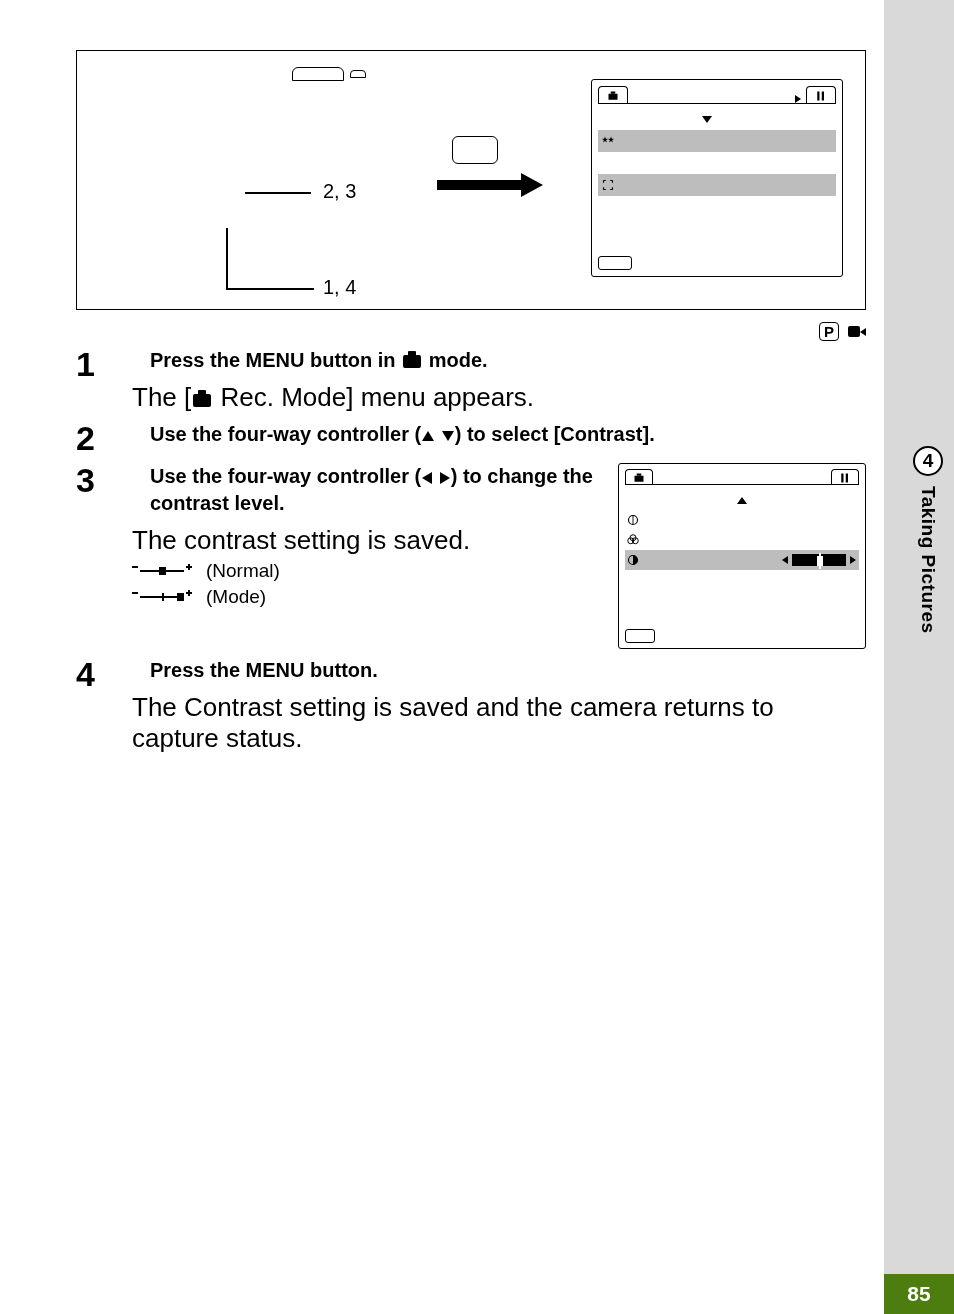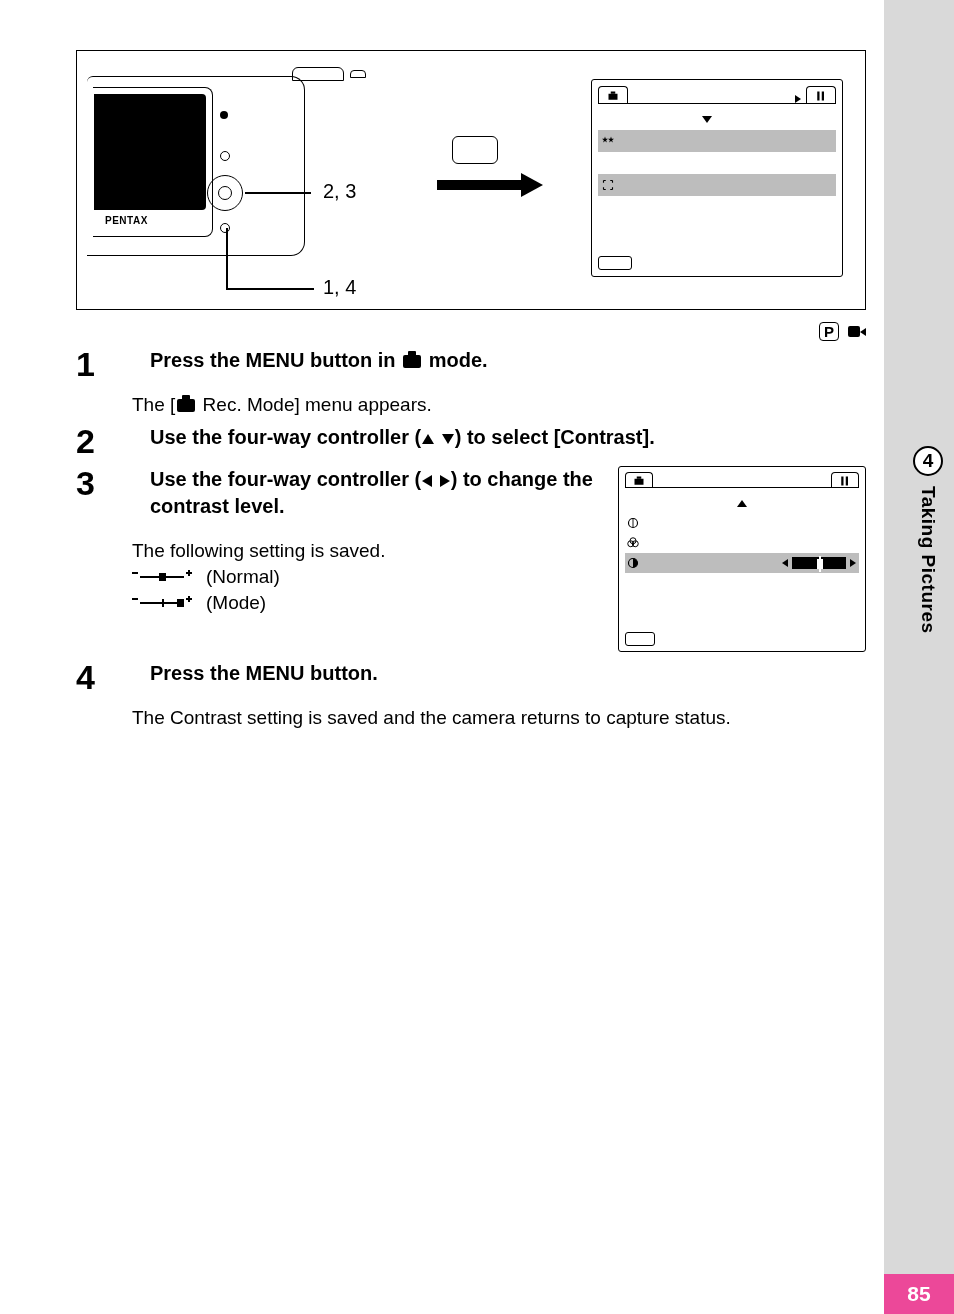--- a/index.html
+++ b/index.html
@@ -46,21 +46,21 @@
   .mode-mov { display:inline-block; width:18px; height:15px; vertical-align:middle; margin-left:4px; position:relative;}
   .mode-mov::before{content:"";position:absolute;left:0;top:2px;width:12px;height:11px;background:#000;border-radius:2px;}
   .mode-mov::after{content:"";position:absolute;right:0;top:4px;width:0;height:0;border-top:4px solid transparent;border-bottom:4px solid transparent;border-right:6px solid #000;}
   .h1-bar { background: #57595b; color: #fff; font-size: 26px; font-weight: bold; padding: 8px 12px; border-left: 6px solid #000; margin-bottom: 14px; }
   .intro { font-size: 20px; margin-bottom: 14px; }
   .steps { }
   .step { display: flex; margin-bottom: 8px; }
   .step-num { font-size: 34px; font-weight: bold; width: 56px; flex: none; line-height: 1; }
   .step-body { flex: 1; }
   .step-title { font-size: 20px; font-weight: bold; line-height: 1.35; margin-left: 18px; }
-  .step-desc { font-size: 19px; margin-top: 20px; }
+  .step-desc { font-size: 26px; margin-top: 8px; }
   .cam-ic { display:inline-block; width:18px; height:13px; background:#000; border-radius:2px; position:relative; vertical-align:-1px; margin:0 2px;}
   .cam-ic::before{content:"";position:absolute;left:5px;top:-4px;width:8px;height:4px;background:#000;border-radius:1px 1px 0 0;}
   .tri{display:inline-block;width:0;height:0;vertical-align:middle;margin:0 1px;}
   .tri.u{border-left:6px solid transparent;border-right:6px solid transparent;border-bottom:10px solid #000;}
   .tri.d{border-left:6px solid transparent;border-right:6px solid transparent;border-top:10px solid #000;}
   .tri.l{border-top:6px solid transparent;border-bottom:6px solid transparent;border-right:10px solid #000;}
   .tri.r{border-top:6px solid transparent;border-bottom:6px solid transparent;border-left:10px solid #000;}
   .level-row { display:flex; align-items:center; gap:14px; font-size:19px; margin-top:4px;}
   .lvl-ic { width:60px; height:14px; position:relative;}
   .lvl-ic .bar{position:absolute;left:8px;right:8px;top:6px;height:2px;background:#000;}
@@ -77,21 +77,21 @@
   .mini-tab.t1{left:0;} .mini-tab.t2{right:0;}
   .mini-div{position:absolute;left:0;right:0;top:15px;height:1.2px;background:#000;}
   .mini-rows{position:absolute;left:6px;right:6px;top:26px;}
   .mini-row{height:20px;display:flex;align-items:center;gap:6px;padding:0 2px;}
   .mini-row.sel{background:#bdbdbd;}
   .mini-slider{flex:1;display:flex;align-items:center;justify-content:flex-end;gap:3px;}
   .mini-foot{position:absolute;left:6px;bottom:5px;width:30px;height:14px;border:1.2px solid #000;border-radius:3px;}
   .side-tab { position: absolute; right: 0; top: 446px; width: 52px; }
   .side-num { width: 30px; height: 30px; border: 2px solid #000; border-radius: 50%; background: #fff; font-weight: bold; font-size: 19px; display:flex;align-items:center;justify-content:center; margin: 0 auto 10px auto;}
   .side-text { writing-mode: vertical-rl; font-weight: bold; font-size: 19px; margin: 0 auto; letter-spacing:.5px;}
-  .page-num { position: absolute; right: 0; bottom: 0; width: 70px; height: 40px; background: #ec4899; color: #fff; font-weight: bold; font-size: 21px; display:flex;align-items:center;justify-content:center;}
+  .page-num { position: absolute; right: 0; bottom: 0; width: 70px; height: 40px; background: #4d7c0f; color: #fff; font-weight: bold; font-size: 21px; display:flex;align-items:center;justify-content:center;}
   .label23-line{position:absolute;left:158px;top:116px;width:66px;height:1.5px;background:#000;}
   svg.icon-sm{width:12px;height:12px;}
 </style>
 </head>
 <body>
 
 <div class="page">
   <div class="gray-col"></div>
 
   <div class="side-tab">
@@ -100,32 +100,20 @@
   </div>
 
   <div class="page-num">85</div>
 
   <div class="content">
 
     <div class="illus-box">
       <div class="camera">
         <div class="cam-btn-big"></div>
         <div class="cam-btn-sm"></div>
-        <div class="cam-body">
-          <div class="cam-screen">
-            <div class="cam-screen-in"></div>
-            <div class="cam-brand">PENTAX</div>
-          </div>
-          <div class="cam-light"></div>
-          <div class="cam-light2"></div>
-          <div class="cam-dpad">
-              <div class="cam-dpad-in"></div>
-            </div>
-          <div class="cam-menu"></div>
-        </div>
         <div class="label23-line"></div>
         <div class="label-text lt23">2, 3</div>
         <div class="label14-down"></div>
         <div class="label14-h"></div>
         <div class="label-text lt14">1, 4</div>
       </div>
 
       <div class="menu-btn"></div>
       <div class="arrow">
         <div class="arrow-line"></div>
@@ -205,21 +193,21 @@
       </div>
 
       <div class="step">
         <div class="step-num">3</div>
         <div class="step-body">
           <div class="step3-wrap">
             <div class="step3-text">
               <div class="step-title">
                 <span>Use the four-way controller (</span><span class="tri l"></span> <span class="tri r"></span><span>) to change the contrast level.</span>
               </div>
-              <div class="step-desc">The following setting is saved.</div>
+              <div class="step-desc">The contrast setting is saved.</div>
               <div class="level-row">
                 <span class="lvl-ic">
                     <span class="minus"></span>
                     <span class="bar"></span>
                     <span class="knob" style="left:27px;"></span>
                     <span class="plus"></span>
                   </span>
                 <span>(Normal)</span>
               </div>
               <div class="level-row">

